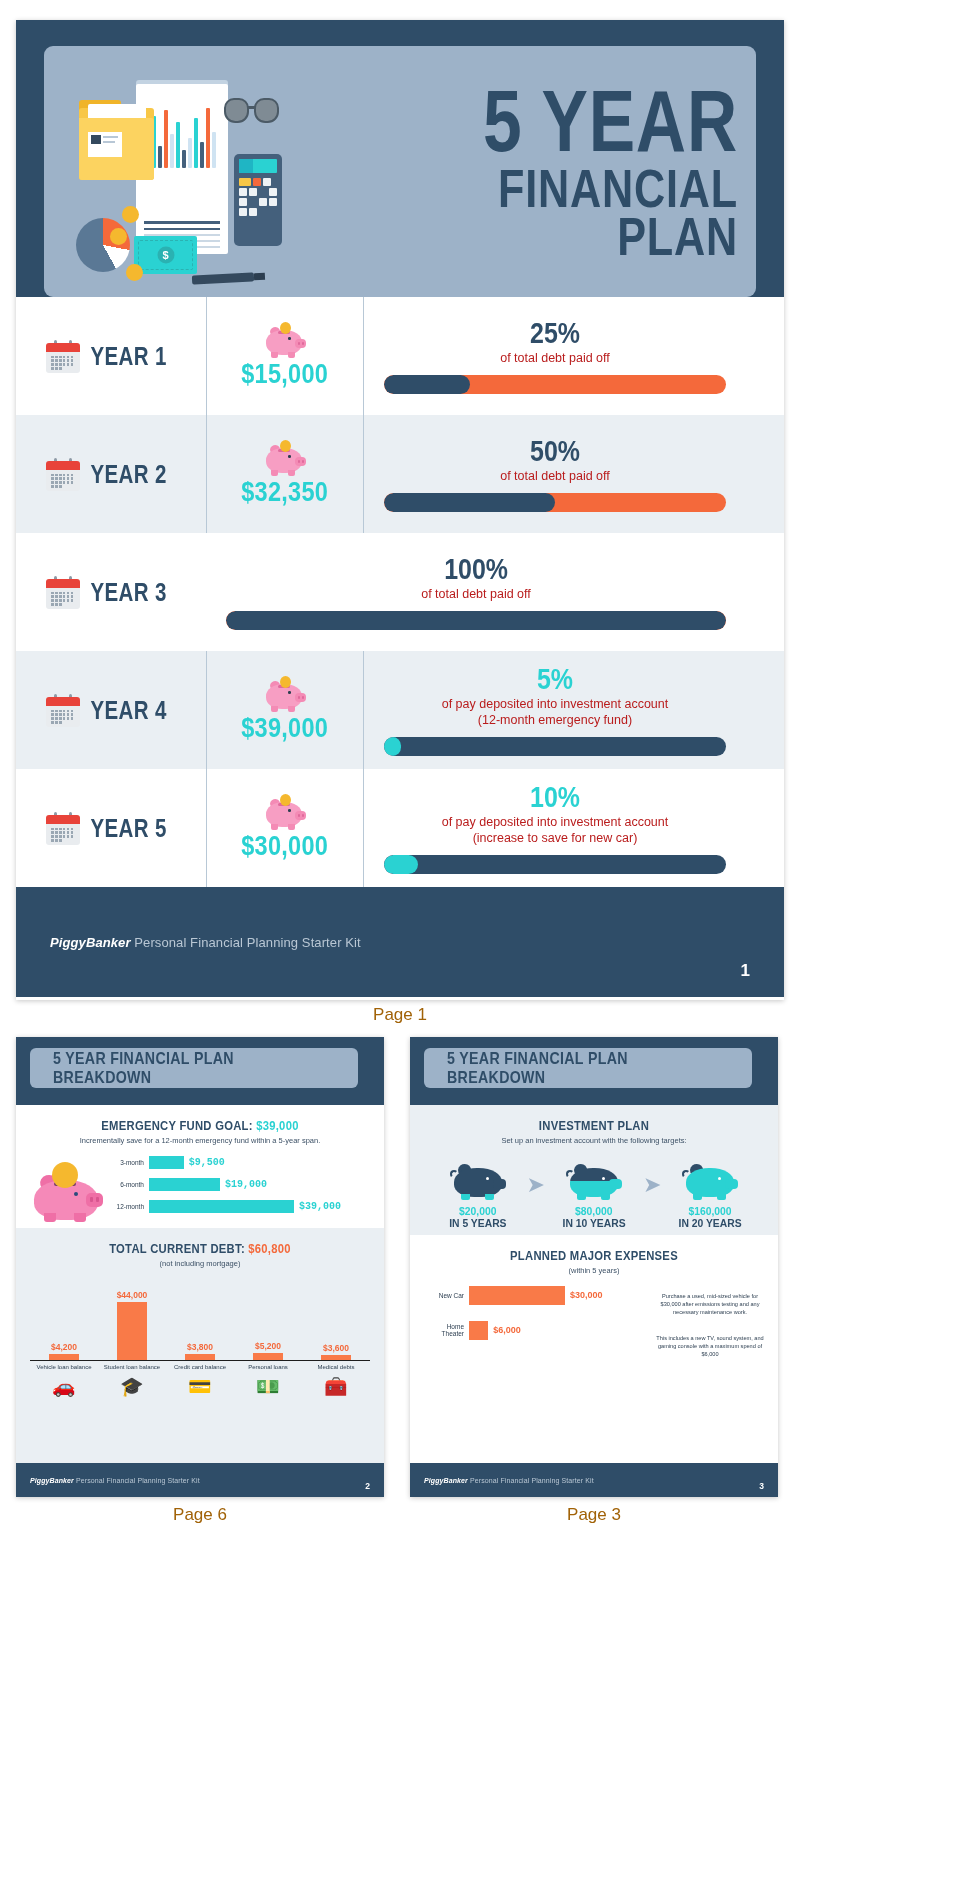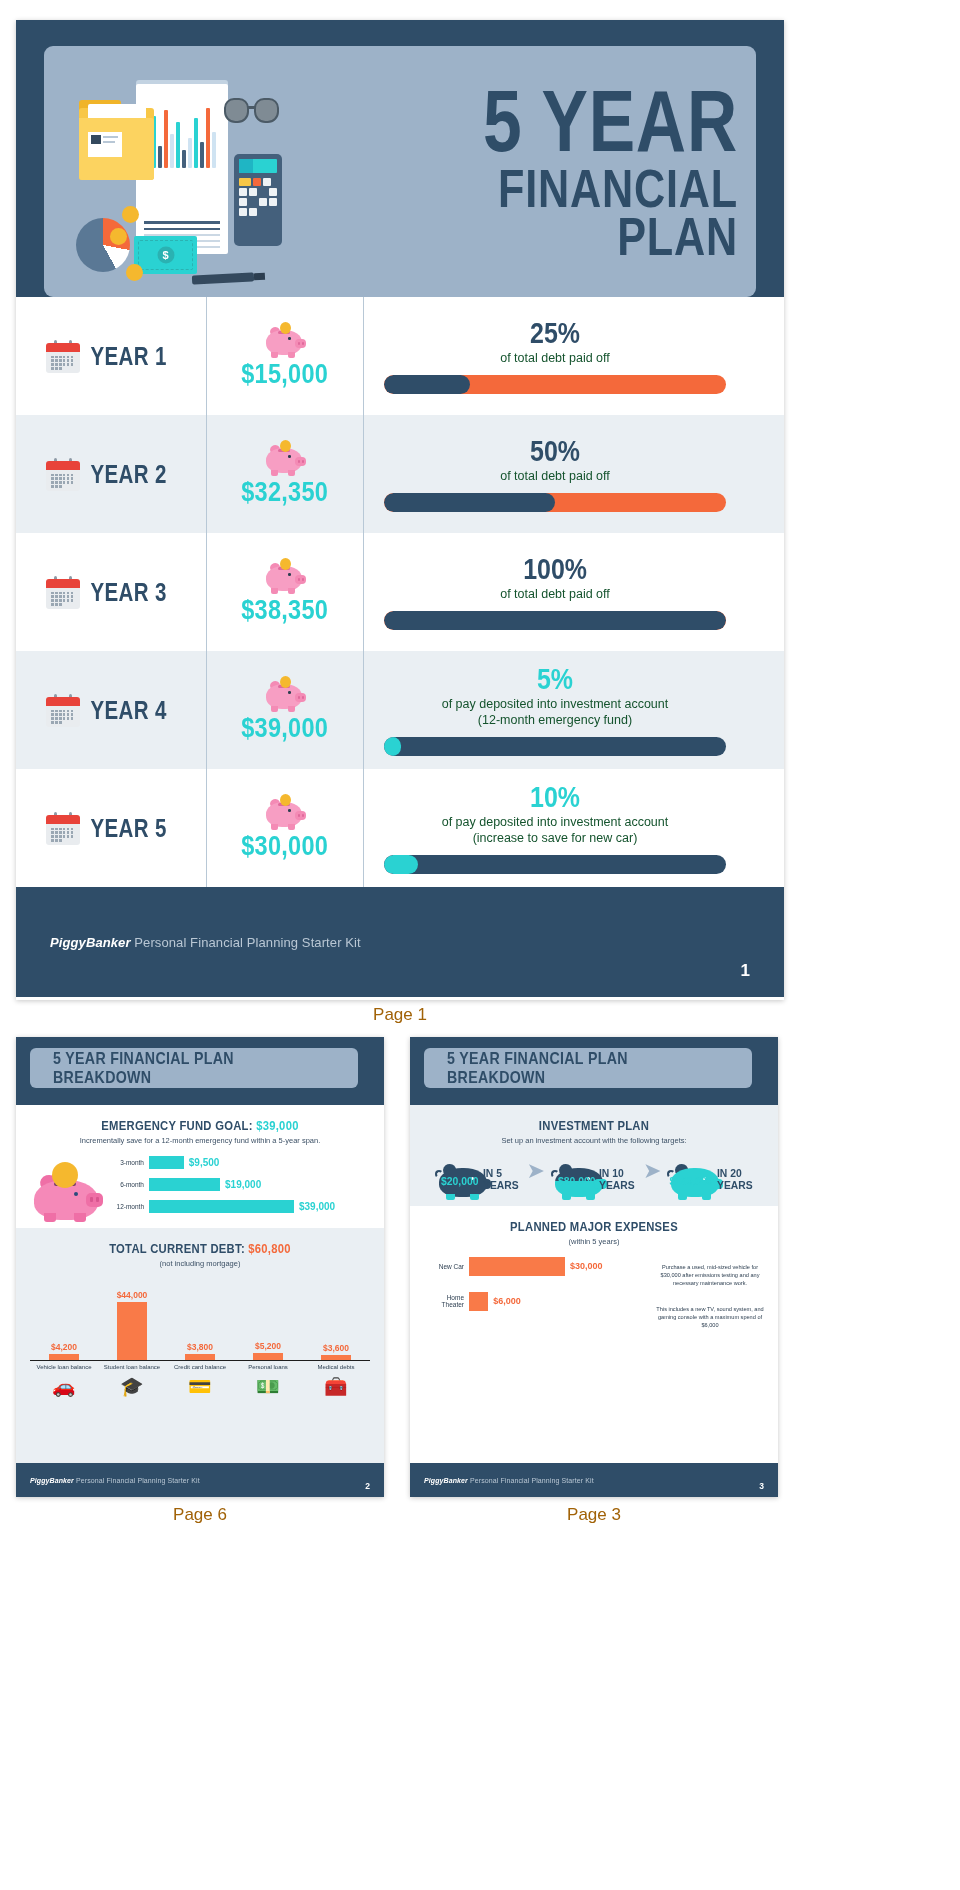--- a/index.html
+++ b/index.html
@@ -160,21 +160,21 @@
   .amount-label{
     font-size:28px;font-weight:bold;color:var(--teal);
     letter-spacing:.3px;transform:scaleX(.84);
   }
   .pct{
     font-size:29px;font-weight:bold;color:var(--navy);
     line-height:1.05;transform:scaleX(.86);
   }
   .pct.teal{color:var(--teal);}
   .pct-sub{
-    font-size:12.5px;color:#14532d;text-align:center;
+    font-size:12.5px;color:#b91c1c;text-align:center;
     line-height:1.28;margin-top:1px;
   }
   .bar{
     width:100%;height:19px;border-radius:10px;
     margin-top:9px;overflow:hidden;position:relative;
   }
   .bar-fill{position:absolute;left:0;top:0;height:100%;border-radius:10px;}
 
   
   .cal{width:34px;height:33px;position:relative;}
@@ -263,34 +263,34 @@
   .efp-snout::before{left:4px;} .efp-snout::after{left:10px;}
   .efp-leg{position:absolute;bottom:0;width:12px;height:9px;background:#ef6fa6;border-radius:0 0 3px 3px;}
   .efp-leg.a{left:14px;} .efp-leg.b{left:44px;}
   .efp-slot{position:absolute;left:24px;top:20px;width:22px;height:4px;background:#7b3f6a;border-radius:2px;}
   .efp-coin{position:absolute;left:22px;top:0px;width:26px;height:26px;background:#f5b82e;border-radius:50%;}
   .efp-eye{position:absolute;left:44px;top:30px;width:4px;height:4px;background:#2a4b7c;border-radius:50%;}
   .ef-bars{flex:1;}
   .ef-row{display:flex;align-items:center;gap:5px;margin-bottom:9px;}
   .ef-cat{font-size:6.5px;color:#2c3e50;width:34px;text-align:right;flex:0 0 34px;}
   .ef-bar{height:13px;background:var(--teal);}
-  .ef-val{font-size:10px;font-weight:bold;color:var(--teal);white-space:nowrap;}
+  .ef-val{font-size:10px;font-weight:bold;color:var(--teal);white-space:nowrap;font-family:Liberation Mono, monospace;}
   .debt-chart{margin-top:16px;position:relative;height:108px;}
   .debt-cols{display:flex;align-items:flex-end;height:76px;border-bottom:1.5px solid #1d1d1d;}
   .debt-col{flex:1;display:flex;flex-direction:column;align-items:center;justify-content:flex-end;height:100%;}
   .debt-val{font-size:8.5px;font-weight:bold;color:var(--orange);margin-bottom:2px;}
   .debt-bar{width:30px;background:var(--orange-light);}
   .debt-labels{display:flex;margin-top:3px;}
   .debt-lab{flex:1;text-align:center;font-size:6px;color:#2c3e50;line-height:1.25;}
   .debt-icons{display:flex;margin-top:6px;}
   .debt-ic{flex:1;display:flex;justify-content:center;font-size:19px;line-height:1;}
 
   
   .inv-row{display:flex;align-items:center;justify-content:center;gap:6px;margin-top:12px;}
-  .inv-item{display:flex;align-items:center;width:86px;}
+  .inv-item{display:flex;flex-direction:column;align-items:center;width:86px;}
   .inv-pig{width:56px;height:42px;position:relative;}
   .ip-body{position:absolute;left:4px;top:10px;width:48px;height:29px;border-radius:48% 48% 42% 42%;background:var(--navy);}
   .ip-ear{position:absolute;left:8px;top:6px;width:13px;height:12px;background:var(--navy);border-radius:50% 50% 0 50%;transform:rotate(-20deg);}
   .ip-snout{position:absolute;left:43px;top:21px;width:13px;height:10px;background:var(--navy);border-radius:4px;}
   .ip-leg{position:absolute;bottom:0;width:9px;height:6px;border-radius:0 0 2px 2px;background:var(--navy);}
   .ip-leg.a{left:11px;} .ip-leg.b{left:35px;}
   .ip-eye{position:absolute;left:36px;top:19px;width:3px;height:3px;background:#fff;border-radius:50%;}
   .ip-tail{position:absolute;left:0px;top:12px;width:8px;height:8px;border:2px solid var(--navy);border-radius:50%;border-right-color:transparent;border-bottom-color:transparent;}
   .inv-pig.fill50 .ip-body{background:linear-gradient(to top,var(--teal) 0 55%,var(--navy) 55% 100%);}
   .inv-pig.fill50 .ip-leg{background:var(--teal);}
@@ -538,33 +538,20 @@
               <i></i>
               <i></i>
               <i></i>
               <i></i>
               <i></i>
               <i></i>
             </div>
           </div>
       <div class="year-label">YEAR 3</div>
     </div>
-    <div class="cell-amount">
-      <div class="piggy">
-  <div class="pg-ear"></div>
-            <div class="pg-body"></div>
-  <div class="pg-leg l1"></div>
-            <div class="pg-leg l2"></div>
-  <div class="pg-snout"></div>
-            <div class="pg-eye"></div>
-  <div class="pg-slot"></div>
-            <div class="pg-coin"></div>
-          </div>
-      <div class="amount-label">$38,350</div>
-    </div>
     <div class="cell-prog">
       <div class="pct ">100%</div>
       <div class="pct-sub">of total debt paid off</div>
       <div class="bar" style="background:#f4693b;">
         <div class="bar-fill" style="width:100%;background:#2f4d68;"></div>
       </div>
     </div>
   </div>
   <div class="row alt">
     <div class="cell-year">

